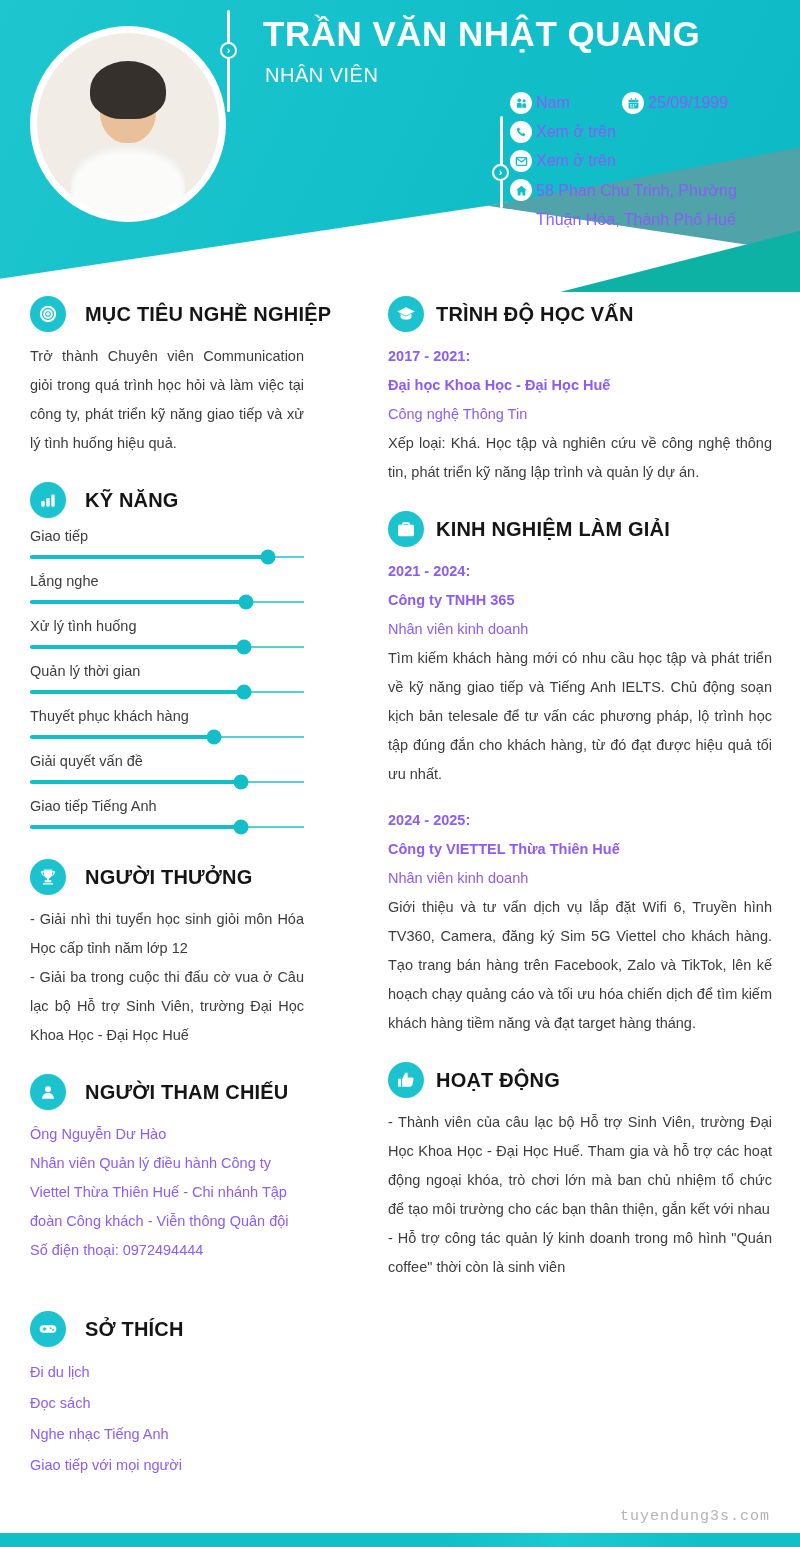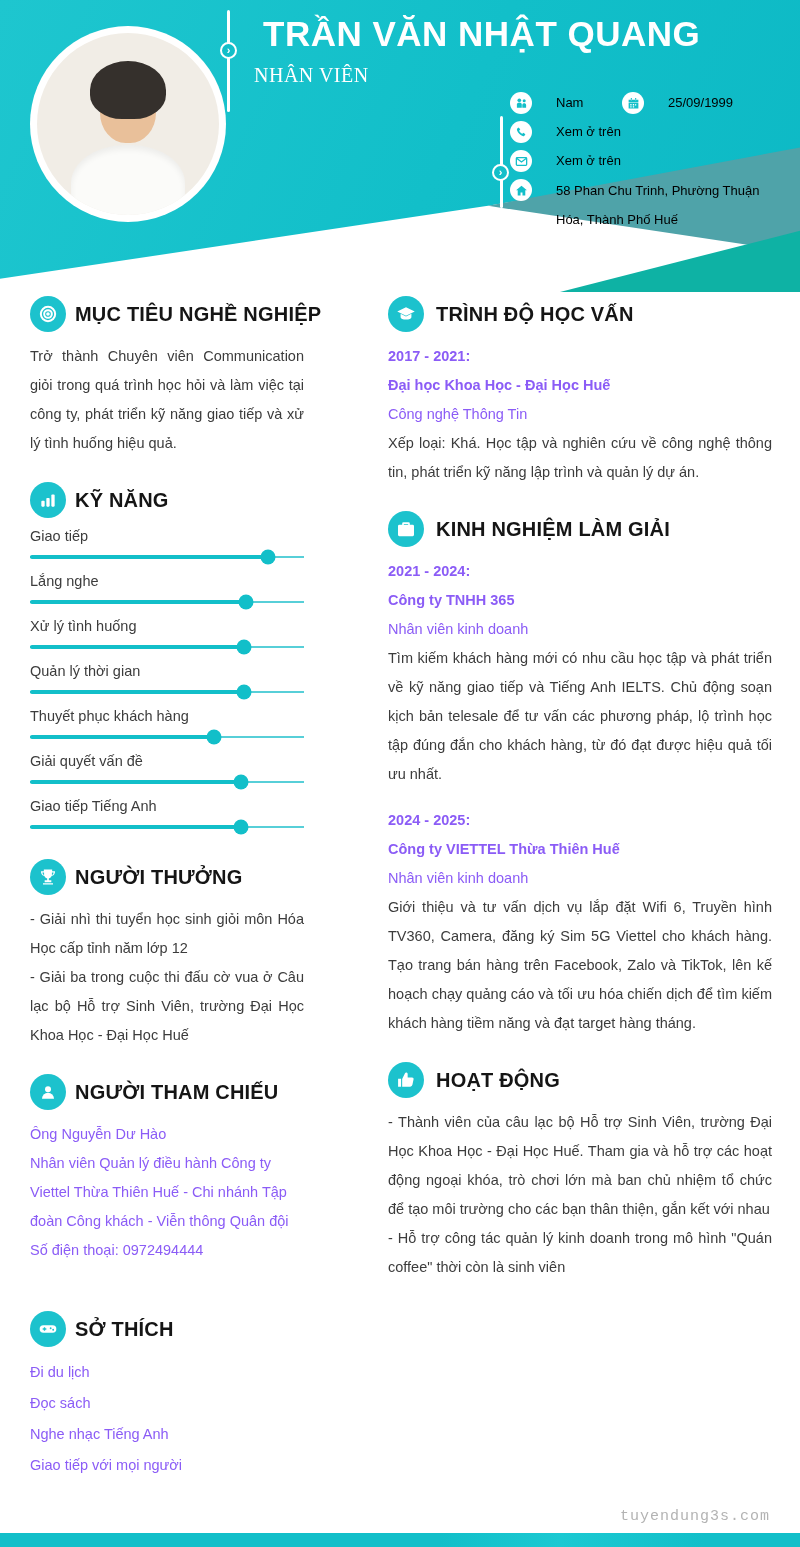--- a/index.html
+++ b/index.html
@@ -44,47 +44,47 @@
     background:#12bfc9; border:2px solid #ffffff; color:#ffffff;
     font-size:11px; font-weight:bold; line-height:13px; text-align:center;
   }
   .marker1 { left:220px; top:42px; }
   .marker2 { left:492px; top:164px; }
   .hdr-name {
     position:absolute; left:263px; top:14px; width:520px;
     color:#ffffff; font-size:35px; font-weight:bold; letter-spacing:.5px;
   }
   .hdr-title {
-    position:absolute; left:254px; top:64px;
-    color:#ffffff; font-size:20px; letter-spacing:.5px;font-family:Liberation Serif, serif;
+    position:absolute; left:265px; top:64px;
+    color:#ffffff; font-size:20px; letter-spacing:.5px;
   }
   .contact { position:absolute; left:510px; top:92px; width:268px; }
   .c-row { display:flex; align-items:flex-start; margin-bottom:7px; min-height:22px; }
   .c-cell { display:flex; align-items:center; }
   .c-cell.first { width:112px; }
   .c-ico {
     flex:0 0 22px; width:22px; height:22px; border-radius:50%;
     background:#ffffff; color:#12bfc9;
     display:flex; align-items:center; justify-content:center;
   }
   .c-ico svg { width:13px; height:13px; }
-  .c-txt { margin-left:24px; color:#000000; font-size:13px; line-height:22px; }
+  .c-txt { margin-left:4px; color:#8b5cf6; font-size:16px; line-height:22px; }
   .c-txt.wrap { line-height:29px; margin-top:-3px; }
   
   .col { position:absolute; top:296px; }
   .col-left  { left:30px;  width:274px; }
   .col-right { left:388px; width:384px; }
   .sec-head { display:flex; align-items:center; margin-bottom:10px; }
   .sec-icon {
     flex:0 0 36px; width:36px; height:36px; border-radius:50%;
     background:#1cc2cd; color:#ffffff;
     display:flex; align-items:center; justify-content:center;
   }
   .sec-icon svg { width:20px; height:20px; }
-  .sec-head h2 { margin-left:9px; font-size:20px; font-weight:bold; color:#151515; letter-spacing:.2px; white-space:nowrap; }
+  .sec-head h2 { margin-left:19px; font-size:20px; font-weight:bold; color:#151515; letter-spacing:.2px; white-space:nowrap; }
   .col-right .sec-head h2 { margin-left:12px; }
   p.body { font-size:14.5px; line-height:29px; text-align:justify; color:#3c3c3c; }
   p.line { font-size:14.5px; line-height:29px; color:#8b5cf6; }
   .bold { font-weight:bold; color:#222222; }
   section { margin-bottom:24px; }
   .blk { margin-bottom:17px; }
   
   .skill { margin-bottom:8px; }
   .skill .lab { font-size:14.5px; color:#3c3c3c; margin-bottom:4px; }
   .track { position:relative; height:17px; }

